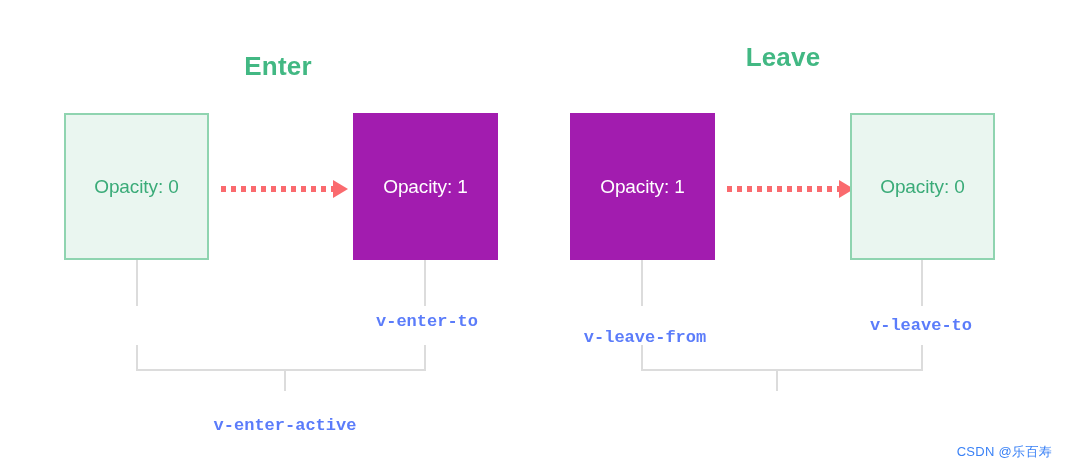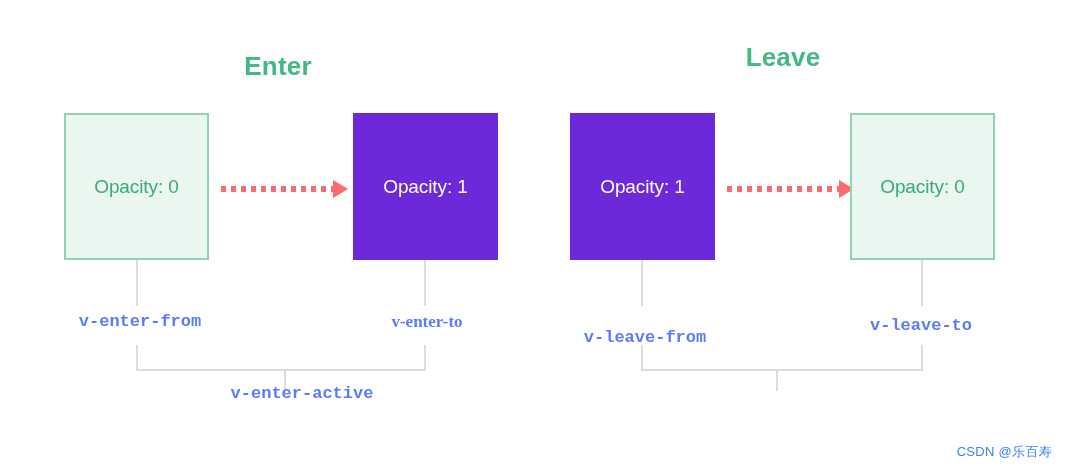--- a/index.html
+++ b/index.html
@@ -43,21 +43,21 @@
     justify-content: center;
   }
   .op-box .op-label {
     font-family: "Liberation Sans", sans-serif;
     font-size: 19px;
     font-weight: normal;
     letter-spacing: -0.1px;
     white-space: nowrap;
   }
   .op-box.filled {
-    background: #6d28d9;
+    background: #a21caf;
     border: none;
   }
   .op-box.filled .op-label { color: #ffffff; }
 
   .op-box.hollow {
     background: #eaf6f0;
     border: 2px solid #8fd4b0;
   }
   .op-box.hollow .op-label { color: #3aab78; }
 
@@ -139,29 +139,28 @@
     <div class="head" style="left:112px;"></div>
   </div>
 
   <div class="op-box filled" style="left:353px; top:113px; width:145px; height:147px;">
     <span class="op-label">Opacity: 1</span>
   </div>
 
   <div class="vline" style="left:136px; top:260px; height:46px;"></div>
   <div class="vline" style="left:424px; top:260px; height:46px;"></div>
 
-  <div class="code-label" style="left:140px; top:312px;">v-enter-from</div>
-  <div class="code-label" style="left:427px; top:312px;font-family:Liberation Serif, serif;">v-enter-to</div>
+  <div class="code-label" style="left:427px; top:312px;">v-enter-to</div>
 
   <div class="vline" style="left:136px; top:345px; height:26px;"></div>
   <div class="vline" style="left:424px; top:345px; height:26px;"></div>
   <div class="hline" style="left:136px; top:369px; width:290px;"></div>
   <div class="vline" style="left:284px; top:369px; height:22px;"></div>
 
-  <div class="code-label" style="left:285px; top:384px;margin-left:17px;">v-enter-active</div>
+  <div class="code-label" style="left:285px; top:416px;">v-enter-active</div>
 
   <div class="section-title" style="left:783px; top:42px;">Leave</div>
 
   <div class="op-box filled" style="left:570px; top:113px; width:145px; height:147px;">
     <span class="op-label">Opacity: 1</span>
   </div>
 
   <div class="arrow" style="left:727px; top:186px; width:130px;">
     <div class="dots" style="width:112px;"></div>
     <div class="head" style="left:112px;"></div>

